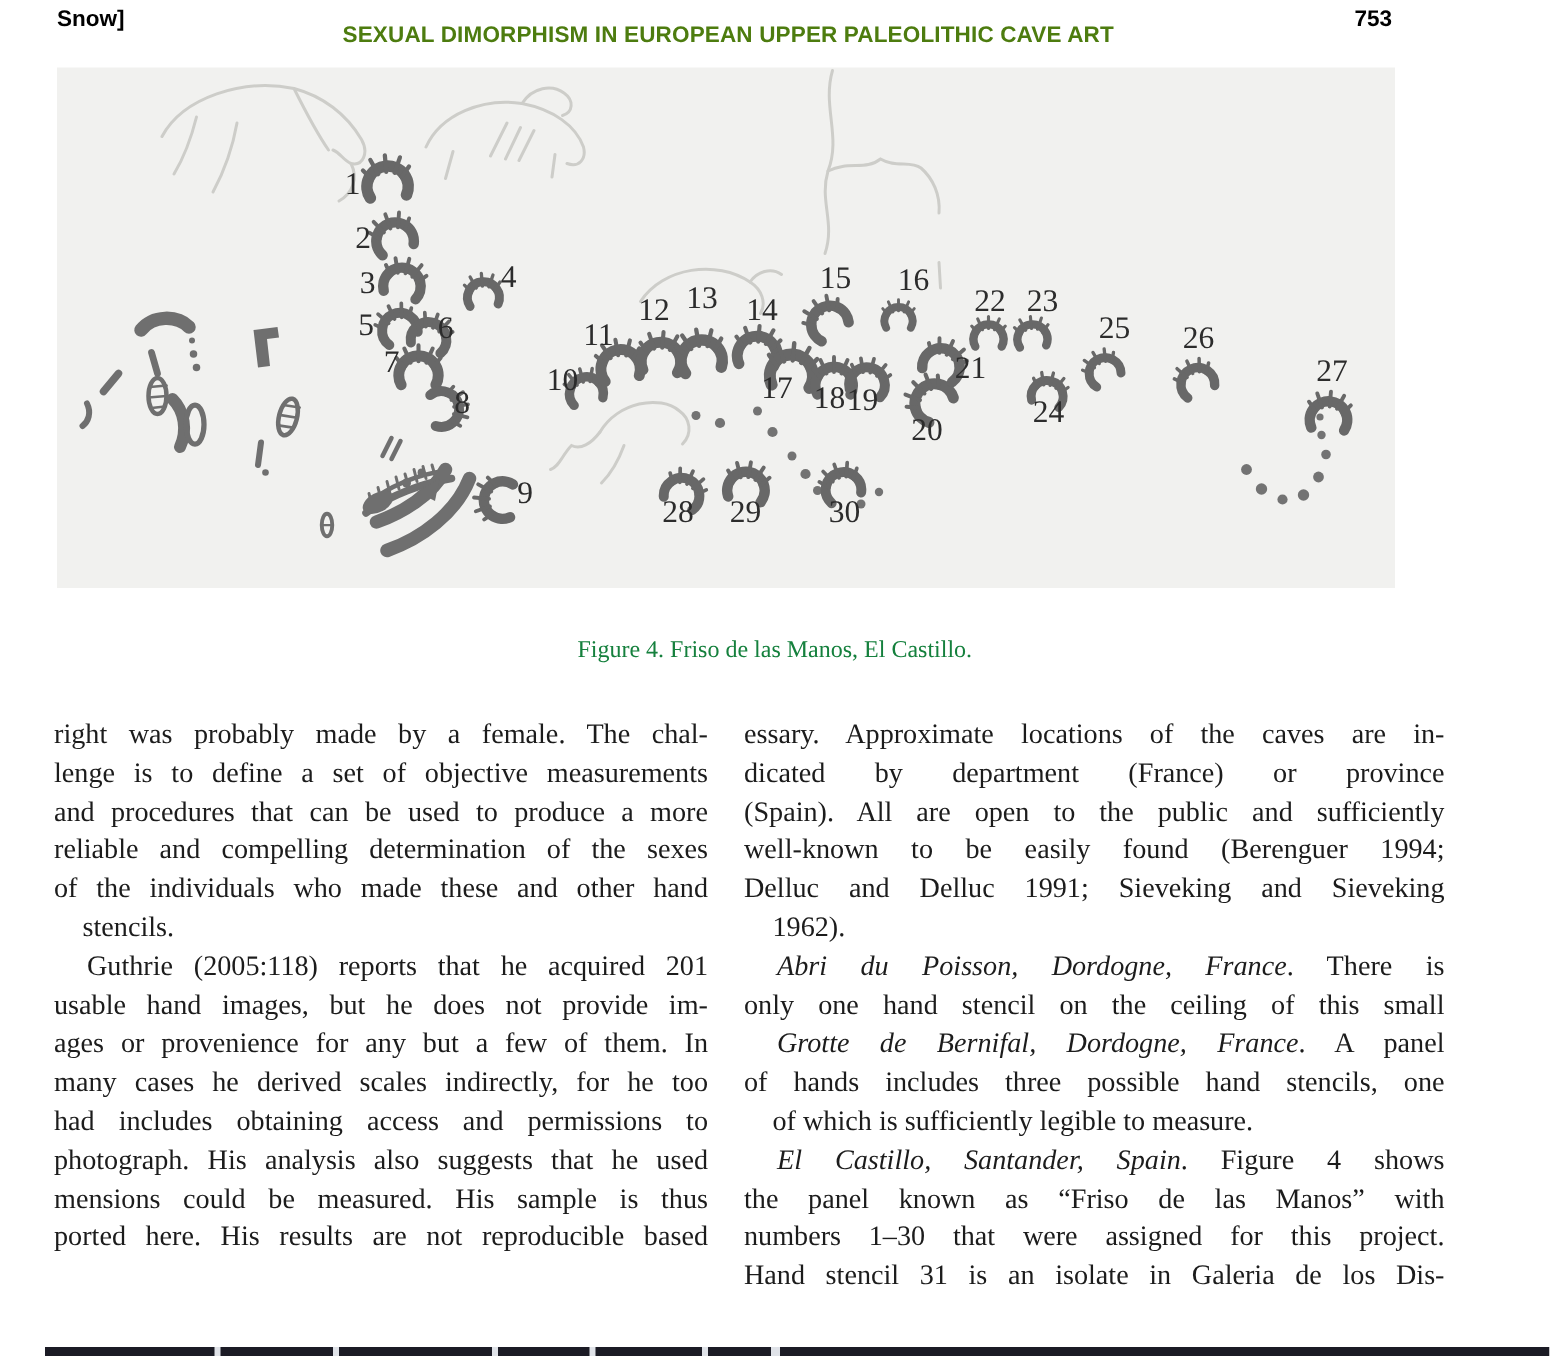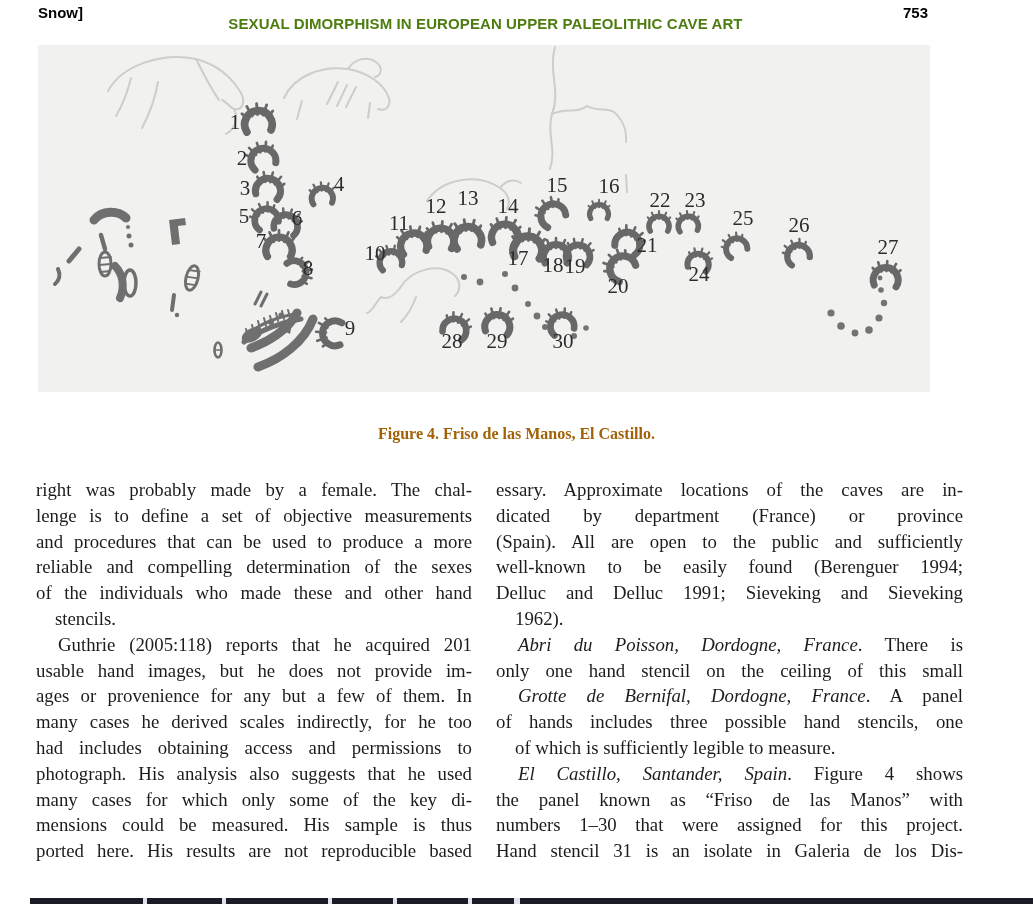--- a/index.html
+++ b/index.html
@@ -22,21 +22,21 @@
     font-family:"Liberation Sans", sans-serif;font-weight:bold;font-size:15px;color:#000;
   }
   .figure{
     position:absolute;left:38px;top:45px;width:892px;height:347px;
     background:#f1f1ef;
   }
   .figure svg{display:block;width:892px;height:347px;}
   .fig-label{font-family:"Liberation Serif", serif;font-size:21px;fill:#2c2c2c;}
   .caption{
     position:absolute;left:0;top:425px;width:1033px;text-align:center;
-    font-weight:bold;font-size:16px;color:#a16207;
+    font-weight:normal;font-size:16px;color:#15803d;
   }
   .col{
     position:absolute;top:477px;font-size:18.8px;line-height:25.8px;color:#1c1c1c;
   }
   .col-left{left:36px;width:436px;}
   .col-right{left:496px;width:467px;}
   .line{
     height:25.8px;overflow:hidden;
     text-align:justify;text-align-last:justify;
   }
@@ -212,21 +212,20 @@
     <div class="line"><span>and procedures that can be used to produce a more</span></div>
     <div class="line"><span>reliable and compelling determination of the sexes</span></div>
     <div class="line"><span>of the individuals who made these and other hand</span></div>
     <div class="line last"><span>stencils.</span></div>
     <div class="line indent"><span>Guthrie (2005:118) reports that he acquired 201</span></div>
     <div class="line"><span>usable hand images, but he does not provide im-</span></div>
     <div class="line"><span>ages or provenience for any but a few of them. In</span></div>
     <div class="line"><span>many cases he derived scales indirectly, for he too</span></div>
     <div class="line"><span>had includes obtaining access and permissions to</span></div>
     <div class="line"><span>photograph. His analysis also suggests that he used</span></div>
-    <div class="line"><span>many cases for which only some of the key di-</span></div>
     <div class="line"><span>mensions could be measured. His sample is thus</span></div>
     <div class="line"><span>ported here. His results are not reproducible based</span></div>
   </div>
 <div class="col col-right" id="col-right">
     <div class="line"><span>essary. Approximate locations of the caves are in-</span></div>
     <div class="line"><span>dicated by department (France) or province</span></div>
     <div class="line"><span>(Spain). All are open to the public and sufficiently</span></div>
     <div class="line"><span>well-known to be easily found (Berenguer 1994;</span></div>
     <div class="line"><span>Delluc and Delluc 1991; Sieveking and Sieveking</span></div>
     <div class="line last"><span>1962).</span></div>

